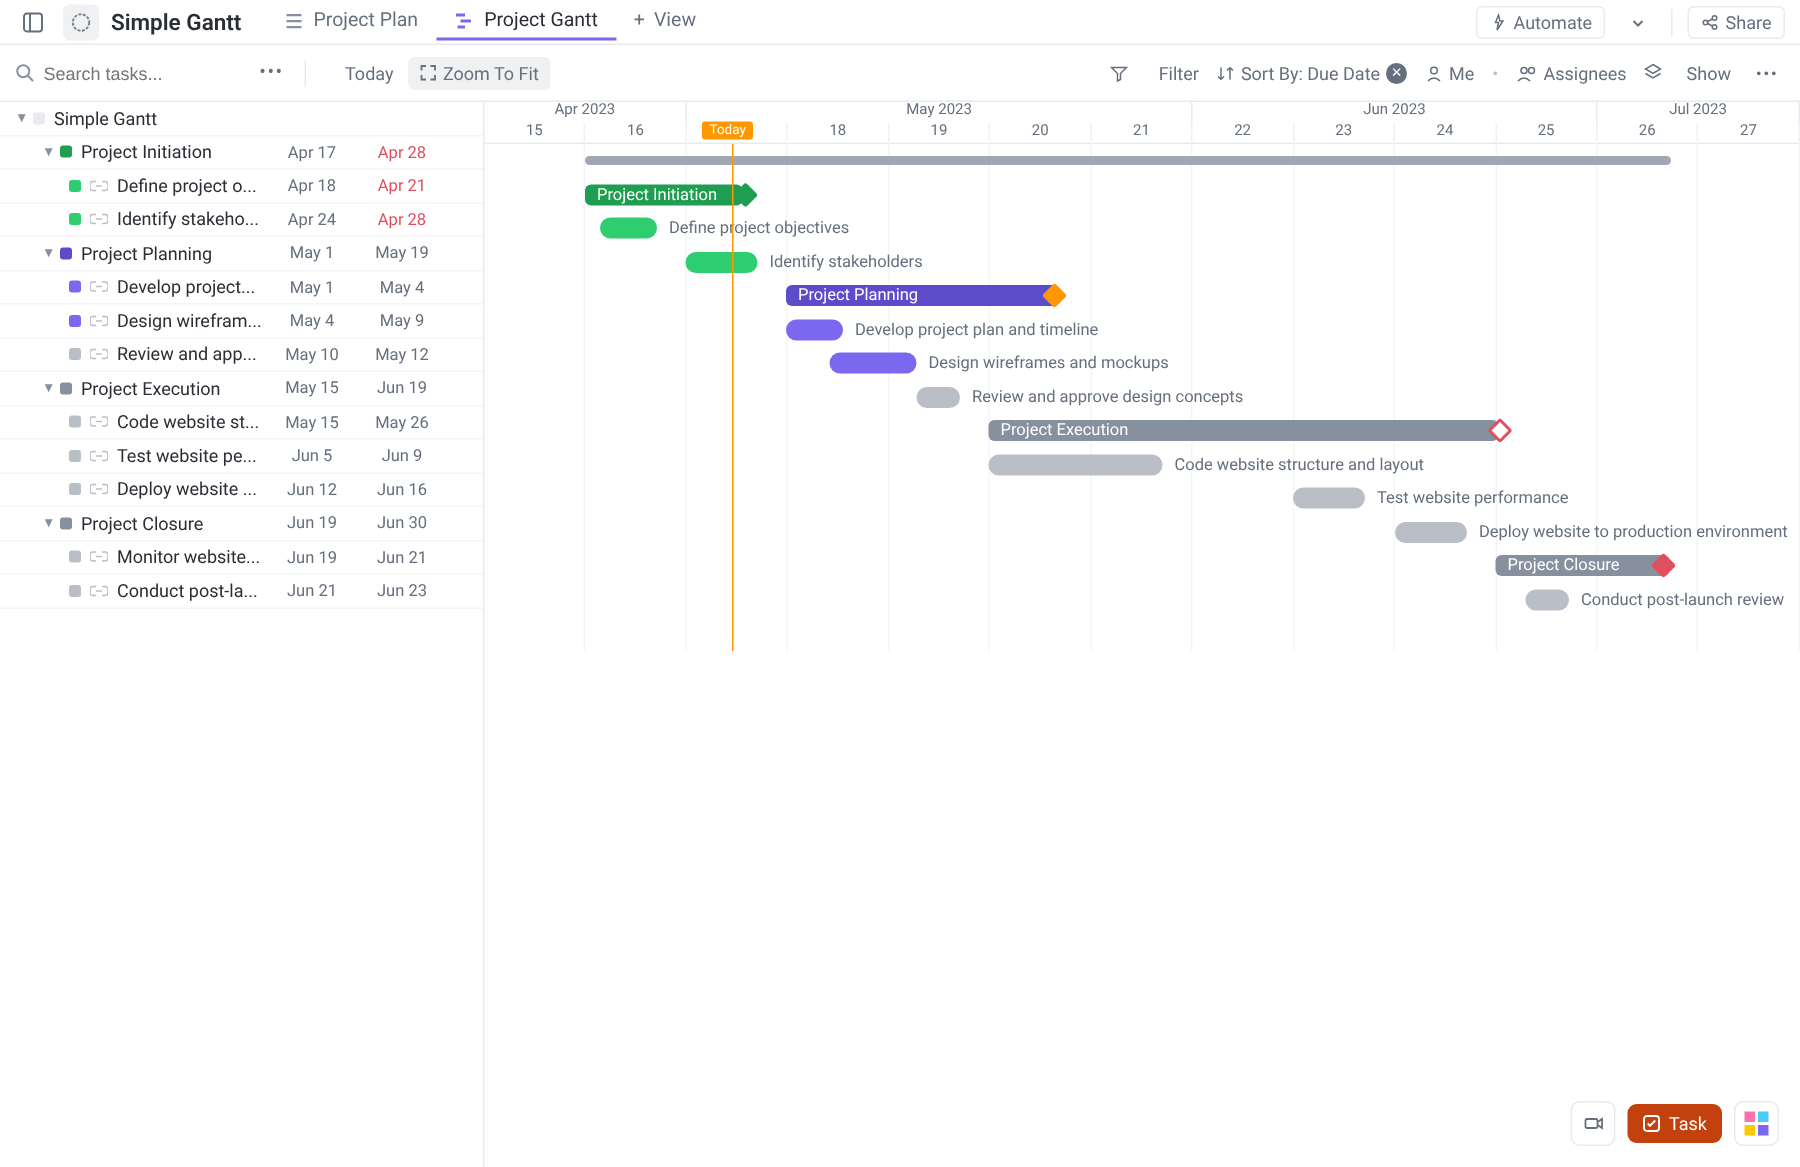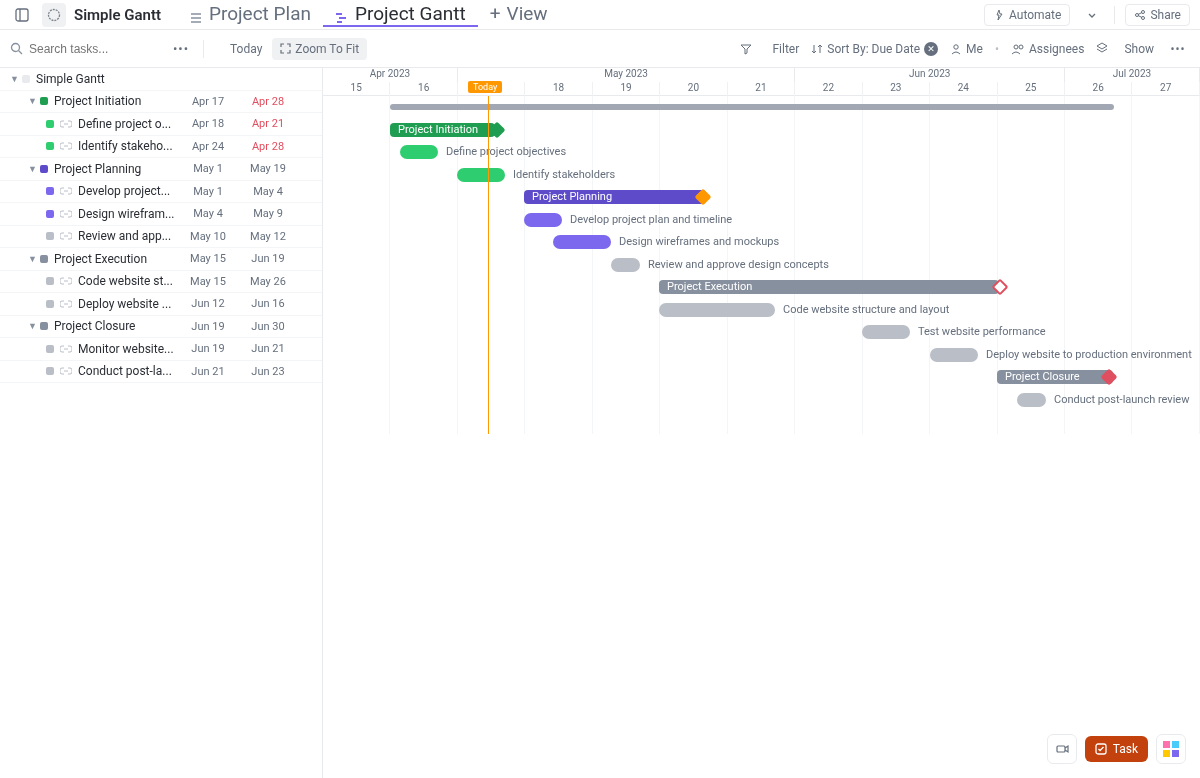--- a/index.html
+++ b/index.html
@@ -5,21 +5,21 @@
 * { margin: 0; padding: 0; box-sizing: border-box; }
 body { font-family: -apple-system, BlinkMacSystemFont, "Segoe UI", Roboto, sans-serif; font-size: 13px; color: #2a2e34; background: #fff; overflow: hidden; }
 
 
 .topbar { display: flex; align-items: center; height: 30px; padding: 0 10px; border-bottom: 1px solid #e8eaed; }
 .topbar-left { display: flex; align-items: center; gap: 8px; }
 .icon-btn { width: 24px; height: 24px; display: flex; align-items: center; justify-content: center; border-radius: 4px; cursor: pointer; color: #656f7d; }
 .gantt-logo { width: 24px; height: 24px; background: #f0f1f3; border-radius: 4px; display: flex; align-items: center; justify-content: center; color: #7c828d; }
 .title { font-size: 15px; font-weight: 600; }
 .tabs { display: flex; gap: 0; margin-left: 8px; }
-.tab { display: flex; align-items: flex-end; gap: 6px; padding: 0 12px; height: 24px; font-size: 19px; color: #656f7d; cursor: pointer; border-bottom: 2px solid transparent; }
+.tab { display: flex; align-items: center; gap: 6px; padding: 0 12px; height: 24px; font-size: 13px; color: #656f7d; cursor: pointer; border-bottom: 2px solid transparent; }
 .tab.active { color: #2a2e34; border-bottom-color: #7b68ee; }
 .tab-icon { width: 14px; height: 14px; }
 .topbar-right { display: flex; align-items: center; gap: 10px; margin-left: auto; }
 .pill { display: flex; align-items: center; gap: 4px; padding: 3px 8px; border: 1px solid #e8eaed; border-radius: 4px; font-size: 12px; color: #656f7d; cursor: pointer; }
 .divider { width: 1px; height: 18px; background: #e8eaed; }
 
 
 .toolbar { display: flex; align-items: center; height: 38px; padding: 0 10px; border-bottom: 1px solid #e8eaed; }
 .search-wrap { display: flex; align-items: center; gap: 6px; color: #87909e; }
 .search-input { border: none; outline: none; font-size: 12px; width: 100px; }
@@ -337,20 +337,34 @@
         </div>
         <div class="task-row">
     <div class="tr-indent" style="padding-left:46px">
             <span class="tr-dot" style="background:#b9bec7"></span>
             <span class="tr-link">
               <svg width="12" height="12" viewBox="0 0 12 12">
                 <path d="M4 3 H2 Q0 3 0 5 V7 Q0 9 2 9 H4 M8 3 H10 Q12 3 12 5 V7 Q12 9 10 9 H8 M4 6 H8" fill="none" stroke="currentColor" stroke-width="1"></path>
               </svg>
             </span>
           </div>
+    <div class="tr-name">Test website pe...</div>
+    <div class="tr-date">Jun 5</div>
+    <div class="tr-date ">Jun 9</div>
+    <div style="width:24px"></div>
+        </div>
+        <div class="task-row">
+    <div class="tr-indent" style="padding-left:46px">
+            <span class="tr-dot" style="background:#b9bec7"></span>
+            <span class="tr-link">
+              <svg width="12" height="12" viewBox="0 0 12 12">
+                <path d="M4 3 H2 Q0 3 0 5 V7 Q0 9 2 9 H4 M8 3 H10 Q12 3 12 5 V7 Q12 9 10 9 H8 M4 6 H8" fill="none" stroke="currentColor" stroke-width="1"></path>
+              </svg>
+            </span>
+          </div>
     <div class="tr-name">Deploy website ...</div>
     <div class="tr-date">Jun 12</div>
     <div class="tr-date ">Jun 16</div>
     <div style="width:24px"></div>
         </div>
         <div class="task-row">
     <div class="tr-indent" style="padding-left:28px">
             <span class="tr-toggle">▼</span>
             <span class="tr-dot" style="background:#87909e"></span>
           </div>

